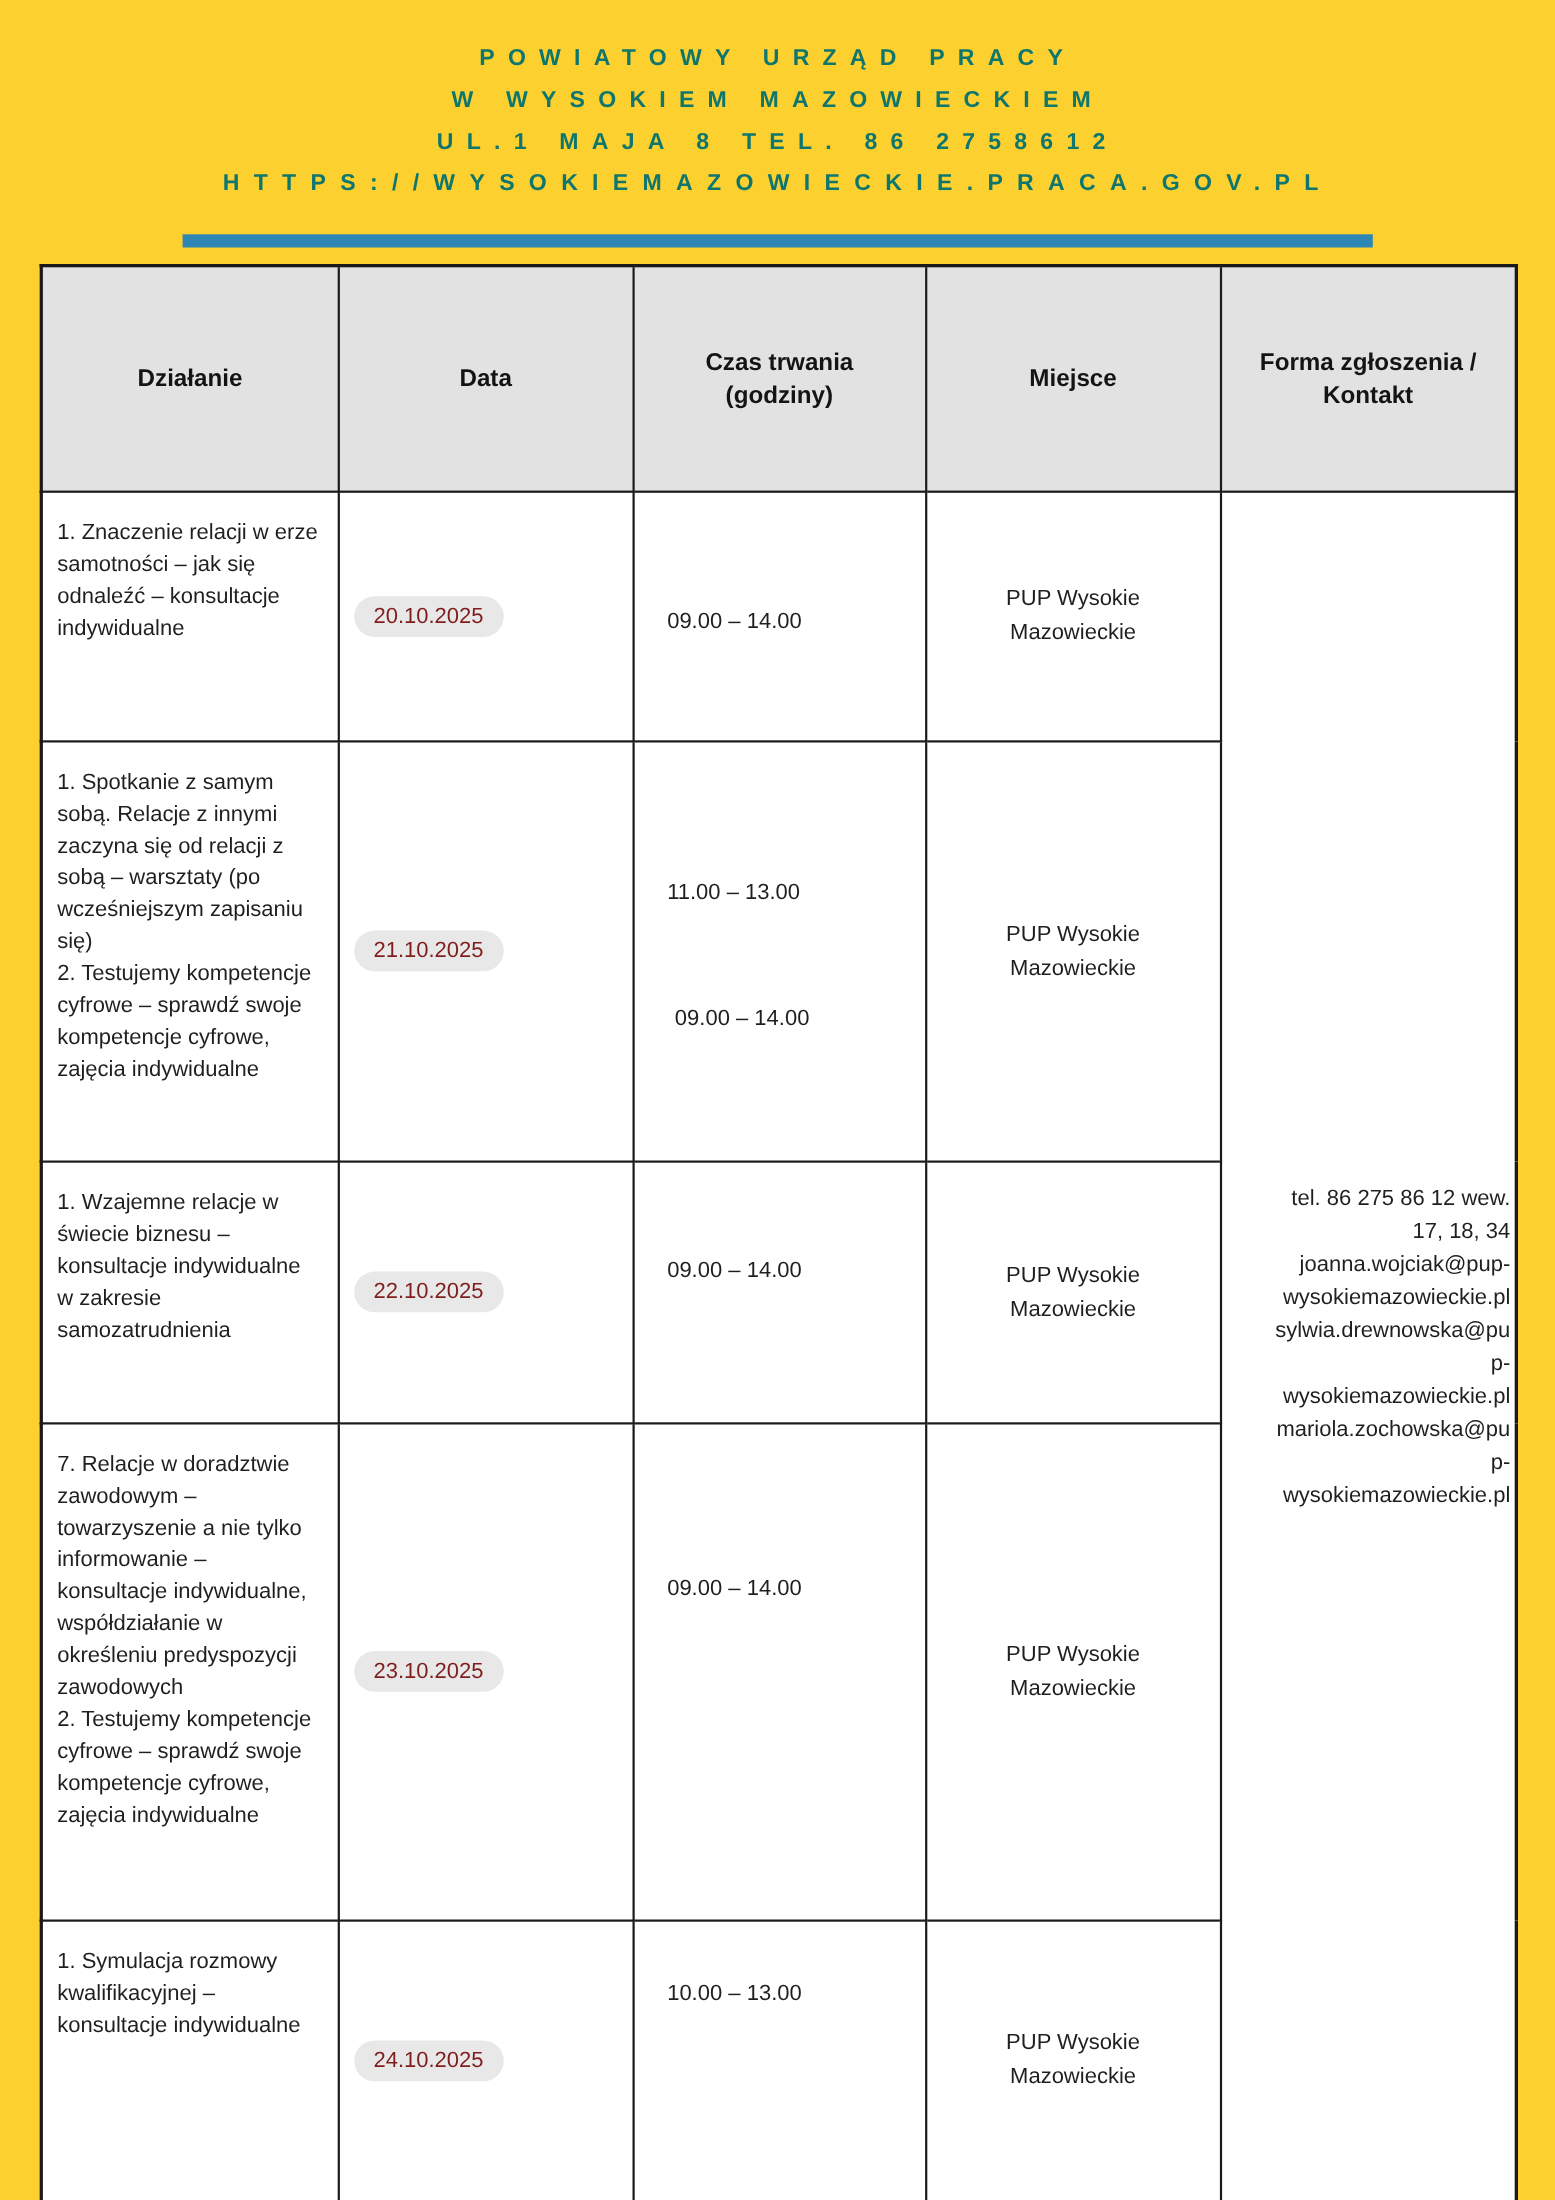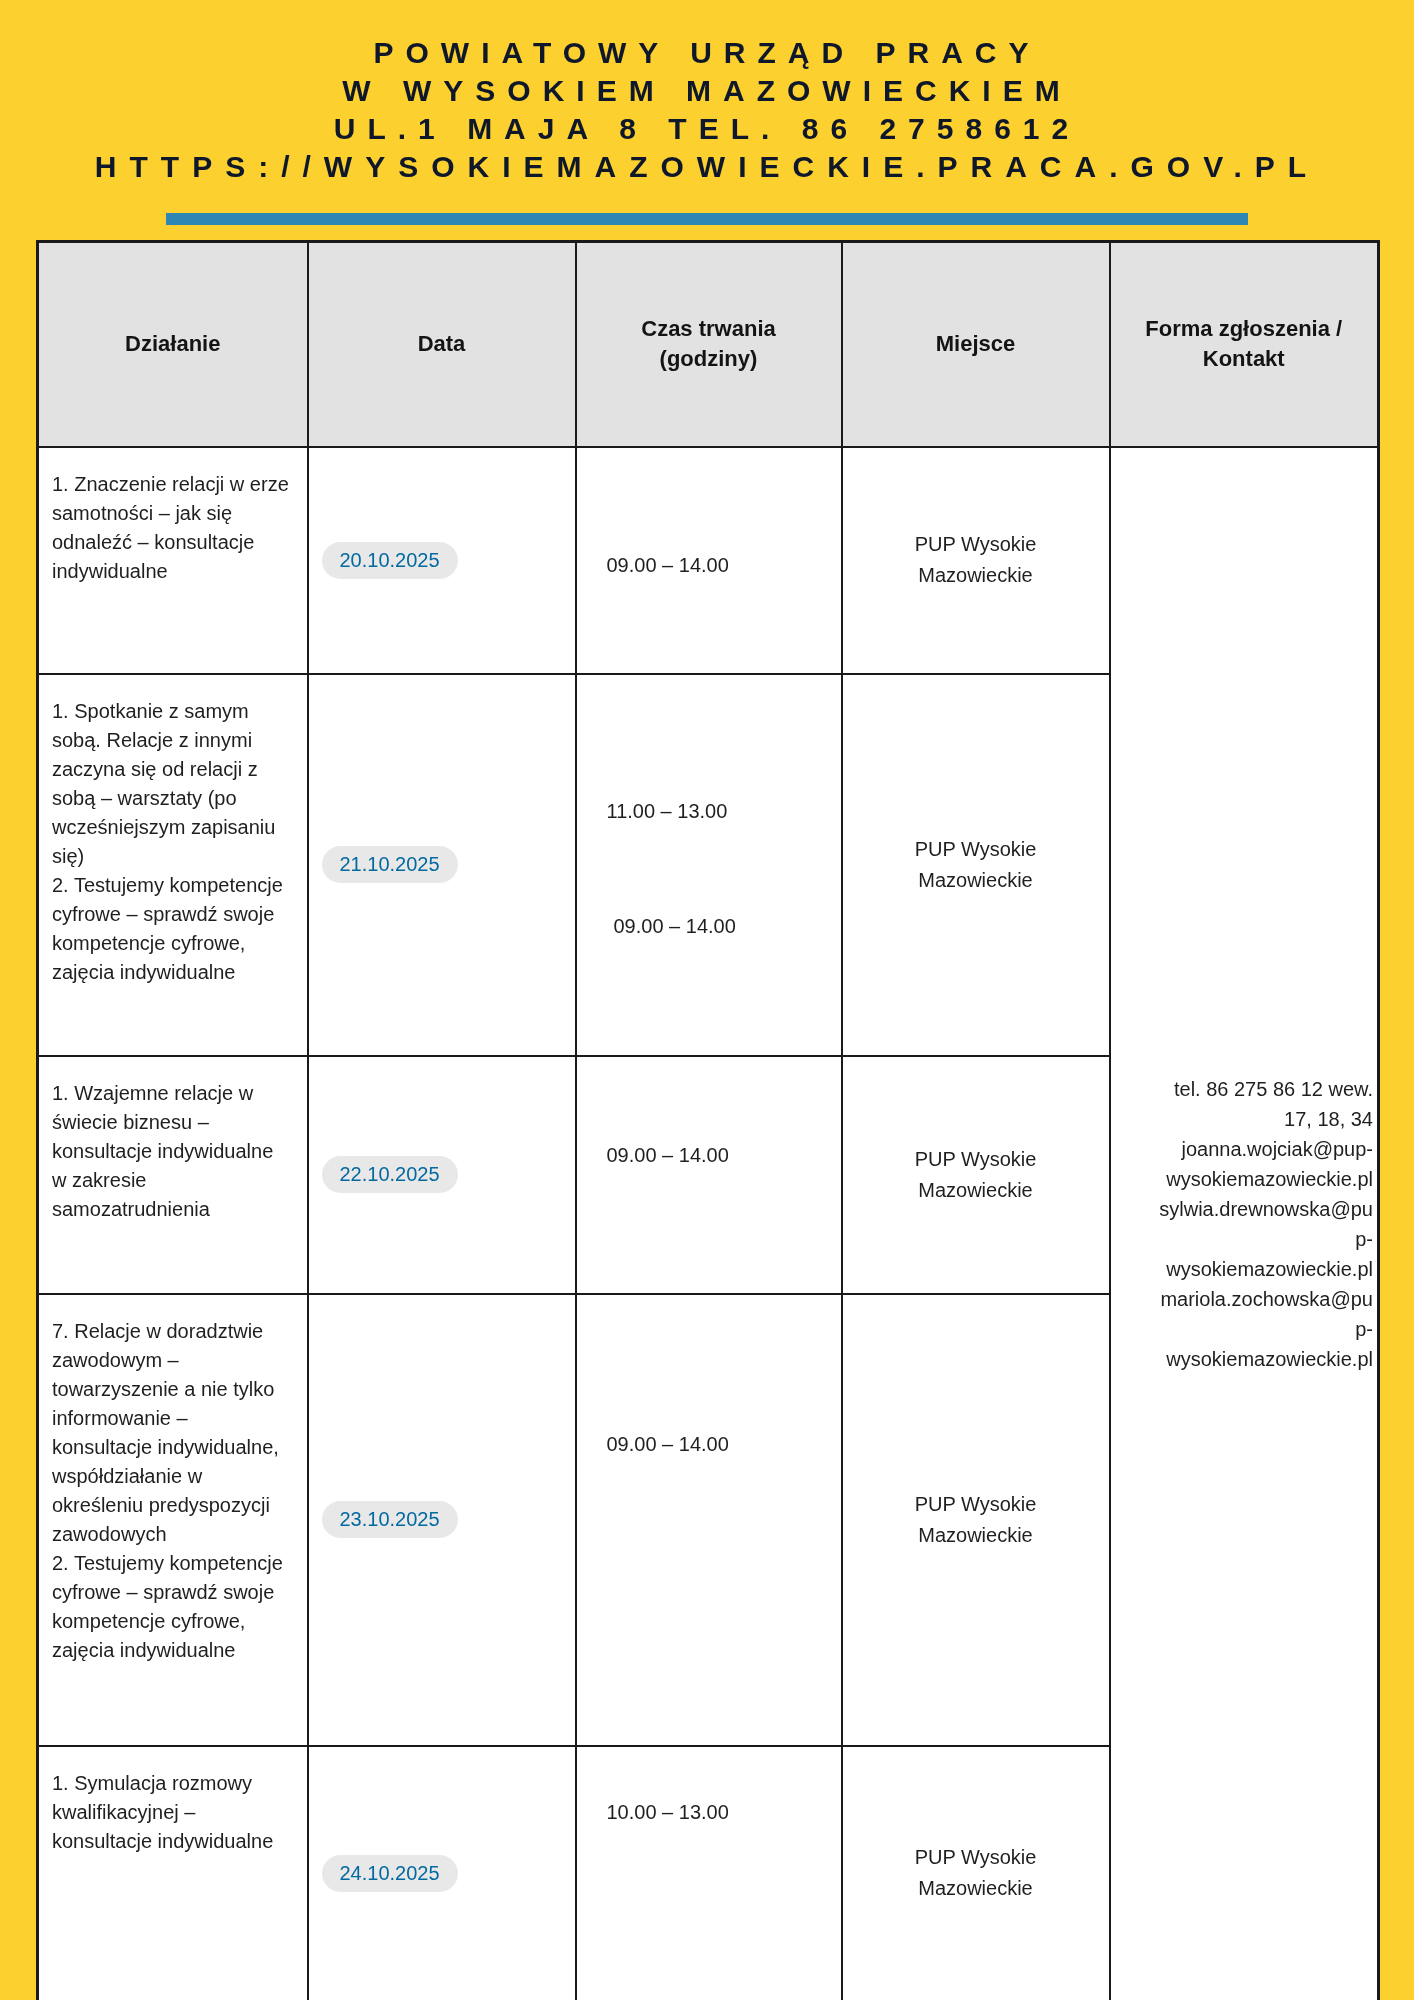--- a/index.html
+++ b/index.html
@@ -7,22 +7,22 @@
     width:1414px;height:2000px;
     background:#fcd02f;
     font-family:"Liberation Sans","DejaVu Sans",sans-serif;
     color:#1f1f1f;
     overflow:hidden;
     position:relative;
   }
   
   .hdr{padding-top:34px;text-align:center;}
   .hdr-line{
-    font-size:30px;font-weight:700;letter-spacing:12px;
-    line-height:38px;color:#0f172a;white-space:nowrap;
+    font-size:21px;font-weight:700;letter-spacing:12px;
+    line-height:38px;color:#0f766e;white-space:nowrap;
   }
   .hdr-url{letter-spacing:13px;}
   .divider{
     width:1082px;height:12px;background:#2e86b5;
     margin:27px auto 0 auto;
   }
   
   table.sched{
     border-collapse:collapse;table-layout:fixed;
     margin:15px 0 0 36px;width:1341px;
@@ -49,21 +49,21 @@
   td.act{
     vertical-align:top;text-align:left;
     padding:22px 14px 10px 13px;
     font-size:20px;line-height:29px;
     white-space:pre-line;
     margin-top:40px;
   }
   td.datec{vertical-align:middle;text-align:left;padding-left:13px;}
   .pill{
     display:inline-block;background:#e8e8e8;border-radius:21px;
-    padding:7px 18px;font-size:20px;color:#0369a1;
+    padding:7px 18px;font-size:20px;color:#7f1d1d;
   }
   td.czas{
     vertical-align:top;text-align:left;padding-left:30px;
     font-size:20px;line-height:29px;
   }
   td.czas-r1{padding-top:103px;}
   td.czas-r2{padding-top:122px;}
   td.czas-r3{padding-top:84px;}
   td.czas-r4{padding-top:135px;}
   td.czas-r5{padding-top:51px;}

